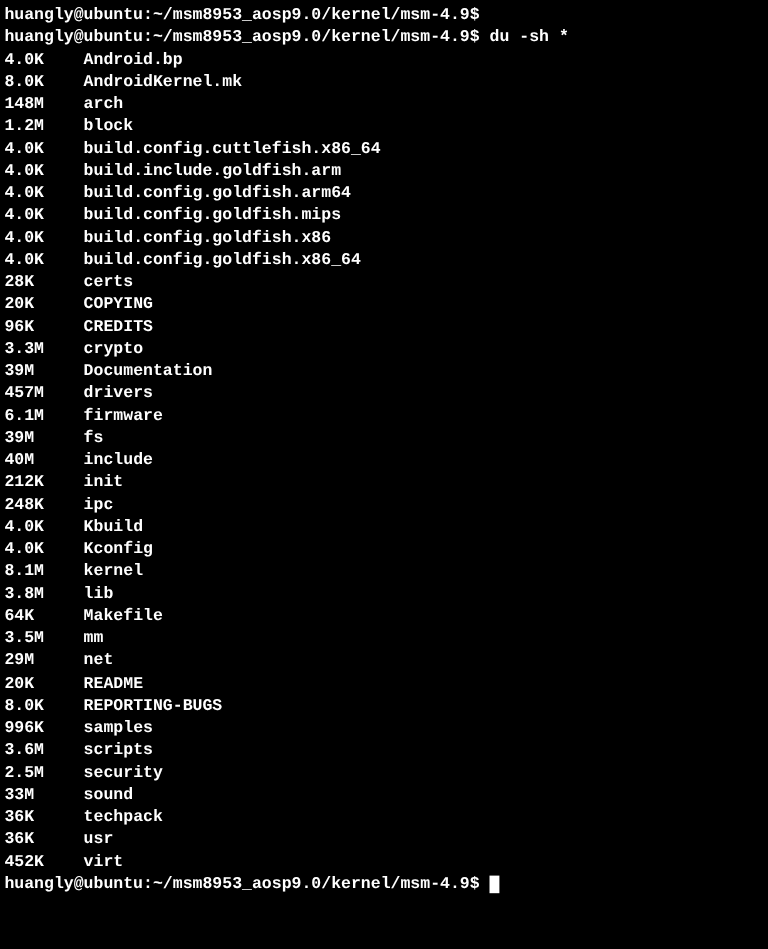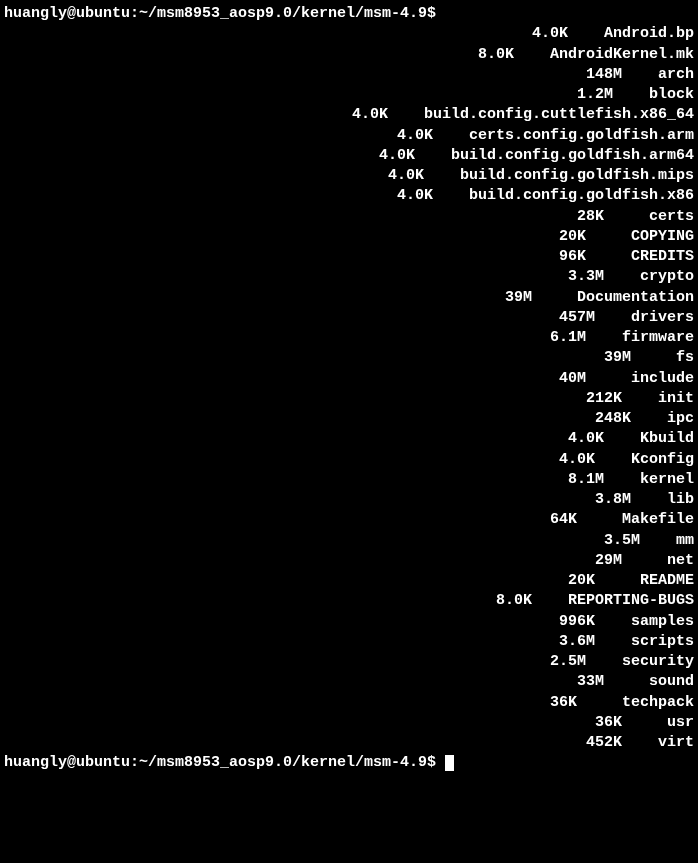--- a/index.html
+++ b/index.html
@@ -14,48 +14,49 @@
       font-size: 15px;
       line-height: 1.35;
       padding: 4px;
       width: 698px;
     }
     .prompt-line {
       white-space: pre;
     }
     .output-row {
       white-space: pre;
-      text-align: right;
     }
     .cursor {
       display: inline-block;
       width: 9px;
       height: 16px;
       background-color: #ffffff;
       vertical-align: text-bottom;
     }
     .terminal {
       font-weight: bold;
     }
   </style>
 </head>
 <body>
 
 <div class="terminal">
   <div class="prompt-line"><span>huangly@ubuntu:~/msm8953_aosp9.0/kernel/msm-4.9$ </span></div>
+  <div class="prompt-line"><span>huangly@ubuntu:~/msm8953_aosp9.0/kernel/msm-4.9$ </span><span>du -sh *</span></div>
   <div id="output-container">
       <div class="output-row"><span>4.0K    </span><span>Android.bp</span></div>
       <div class="output-row"><span>8.0K    </span><span>AndroidKernel.mk</span></div>
       <div class="output-row"><span>148M    </span><span>arch</span></div>
       <div class="output-row"><span>1.2M    </span><span>block</span></div>
       <div class="output-row"><span>4.0K    </span><span>build.config.cuttlefish.x86_64</span></div>
-      <div class="output-row"><span>4.0K    </span><span>certs.config.goldfish.arm</span></div>
+      <div class="output-row"><span>4.0K    </span><span>build.include.goldfish.arm</span></div>
       <div class="output-row"><span>4.0K    </span><span>build.config.goldfish.arm64</span></div>
       <div class="output-row"><span>4.0K    </span><span>build.config.goldfish.mips</span></div>
       <div class="output-row"><span>4.0K    </span><span>build.config.goldfish.x86</span></div>
+      <div class="output-row"><span>4.0K    </span><span>build.config.goldfish.x86_64</span></div>
       <div class="output-row"><span>28K     </span><span>certs</span></div>
       <div class="output-row"><span>20K     </span><span>COPYING</span></div>
       <div class="output-row"><span>96K     </span><span>CREDITS</span></div>
       <div class="output-row"><span>3.3M    </span><span>crypto</span></div>
       <div class="output-row"><span>39M     </span><span>Documentation</span></div>
       <div class="output-row"><span>457M    </span><span>drivers</span></div>
       <div class="output-row"><span>6.1M    </span><span>firmware</span></div>
       <div class="output-row"><span>39M     </span><span>fs</span></div>
       <div class="output-row"><span>40M     </span><span>include</span></div>
       <div class="output-row"><span>212K    </span><span>init</span></div>

